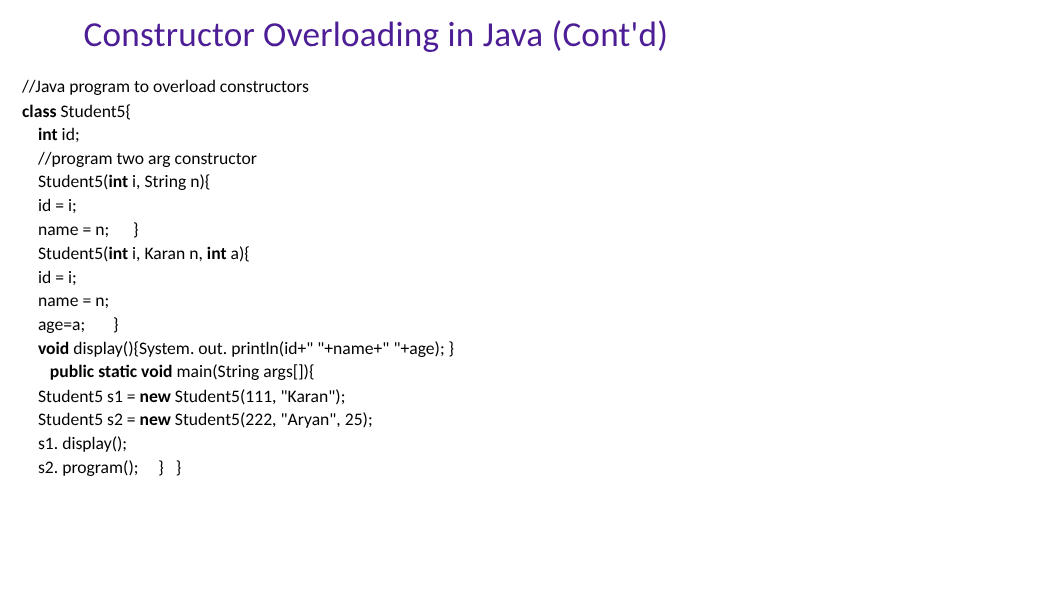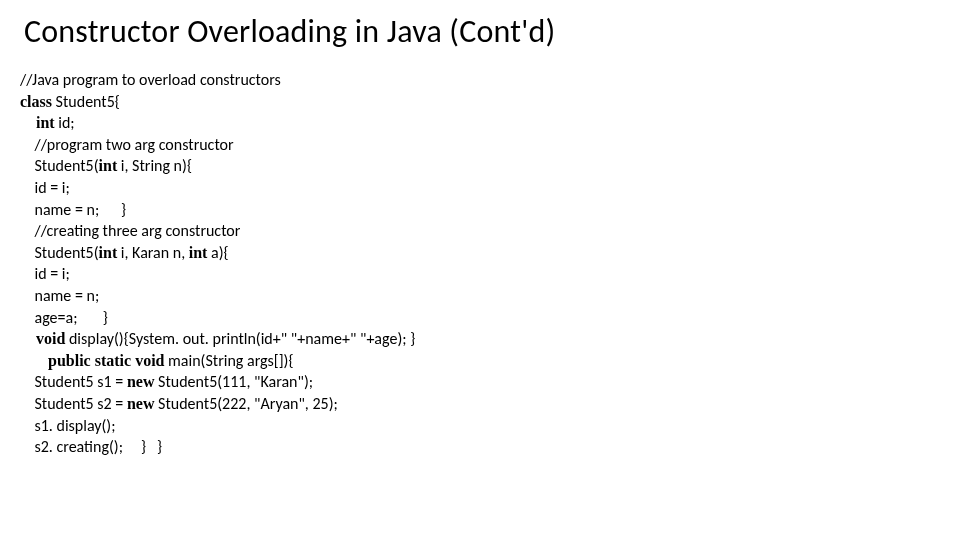--- a/index.html
+++ b/index.html
@@ -9,56 +9,55 @@
       background: #ffffff;
       font-family: Calibri, Arial, sans-serif;
       overflow: hidden;
     }
     .slide {
       width: 100%;
       height: 100%;
       padding: 12px 0 0 0;
     }
     .title {
-      color: #000000;
+      color: #4c1d95;
       font-size: 32px;
       font-weight: 400;
-      padding-left: 24px;
+      padding-left: 76px;
       margin-bottom: 18px;
       letter-spacing: 0.2px;
     }
     .code-block {
       padding-left: 20px;
       font-size: 16px;
       line-height: 1.35;
       color: #000000;
     }
     .code-line {
       white-space: pre;
     }
-    .bold { font-weight: 700; font-family: Liberation Serif, serif; }
+    .bold { font-weight: 700; }
   </style>
 </head>
 <body>
 
 <div class="slide">
   <h1 class="title">Constructor Overloading in Java (Cont'd)</h1>
   <div class="code-block">
     <div class="code-line">//Java program to overload constructors</div>
     <div class="code-line"><span class="bold">class</span><span> Student5{</span></div>
     <div class="code-line"><span class="bold">    int</span><span> id;</span></div>
     <div class="code-line">    //program two arg constructor</div>
     <div class="code-line"><span>    Student5(</span><span class="bold">int</span><span> i, String n){</span></div>
     <div class="code-line">    id = i;</div>
     <div class="code-line">    name = n;      }</div>
-    <div class="code-line">    //creating three arg constructor</div>
     <div class="code-line"><span>    Student5(</span><span class="bold">int</span><span> i, Karan n, </span><span class="bold">int</span><span> a){</span></div>
     <div class="code-line">    id = i;</div>
     <div class="code-line">    name = n;</div>
     <div class="code-line">    age=a;       }</div>
     <div class="code-line"><span class="bold">    void</span><span> display(){System. out. println(id+" "+name+" "+age); }</span></div>
     <div class="code-line"><span class="bold">       public</span><span class="bold"> static</span><span class="bold"> void</span><span> main(String args[]){</span></div>
     <div class="code-line"><span>    Student5 s1 = </span><span class="bold">new</span><span> Student5(111, "Karan");</span></div>
     <div class="code-line"><span>    Student5 s2 = </span><span class="bold">new</span><span> Student5(222, "Aryan", 25);</span></div>
     <div class="code-line">    s1. display();</div>
-    <div class="code-line">    s2. creating();     }   }</div>
+    <div class="code-line">    s2. program();     }   }</div>
   </div>
 </div>
 
 </body></html>

